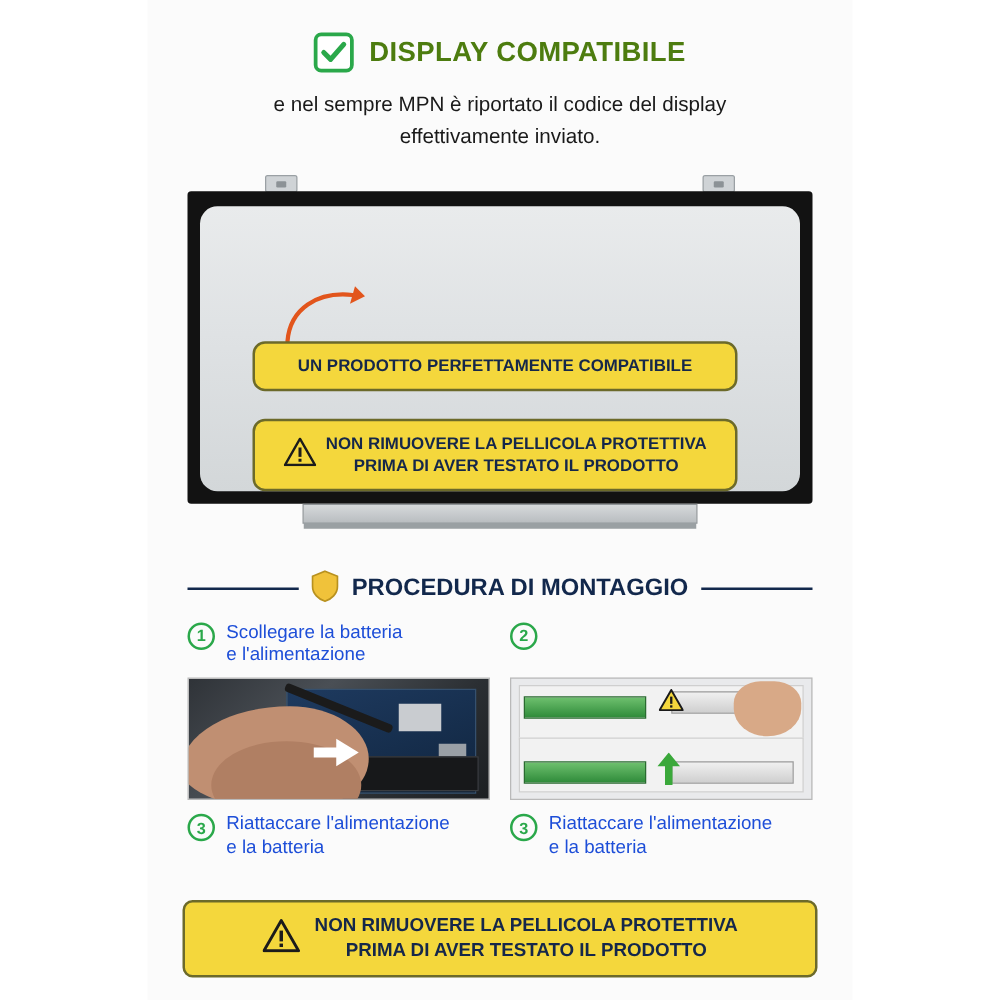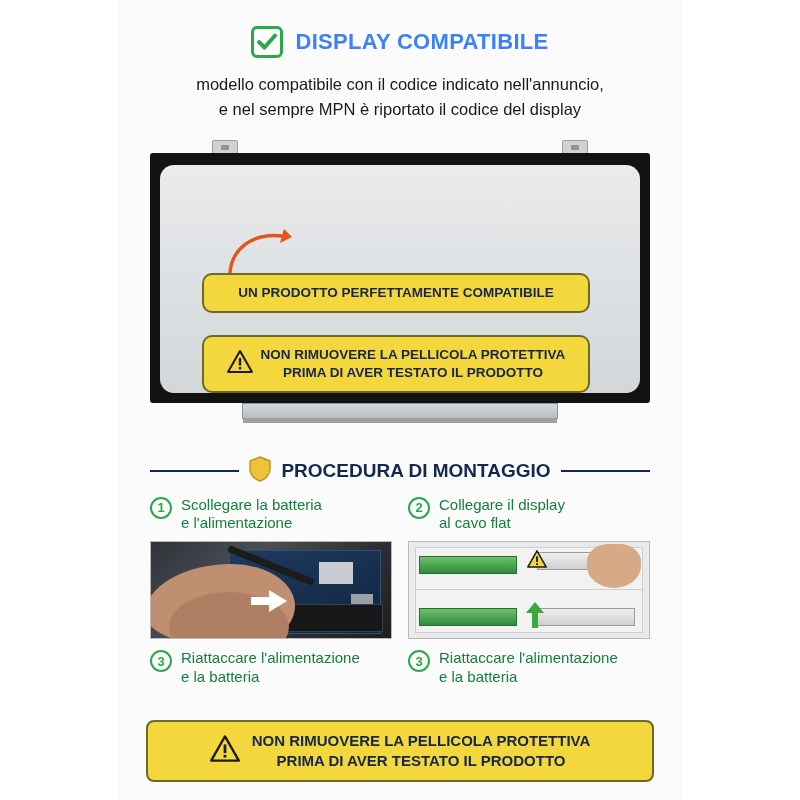--- a/index.html
+++ b/index.html
@@ -44,21 +44,21 @@
     border: 3px solid #2aa84a;
     border-radius: 6px;
     background: #ffffff;
     position: relative;
     box-sizing: border-box;
   }
   .check-badge svg { position: absolute; left: 2px; top: 2px; }
   .header-title {
     font-size: 22px;
     font-weight: bold;
-    color: #3b82f6;
+    color: #4d7c0f;
     letter-spacing: 0.3px;
   }
 
   .intro {
     margin: 14px auto 0 auto;
     width: 500px;
     text-align: center;
     font-size: 16.5px;
     line-height: 1.5;
     color: #1a1a1a;
@@ -207,21 +207,21 @@
     font-size: 13px;
     display: flex;
     align-items: center;
     justify-content: center;
     box-sizing: border-box;
     margin-top: 1px;
   }
   .step-text {
     font-size: 15px;
     line-height: 1.25;
-    color: #15803d;
+    color: #1d4ed8;
   }
 
   .photos {
     width: 500px;
     margin: 8px auto 0 auto;
     display: grid;
     grid-template-columns: 1fr 1fr;
     column-gap: 16px;
   }
   .photo {
@@ -333,22 +333,22 @@
     <div class="header">
       <div class="check-badge">
         <svg width="22" height="22" viewBox="0 0 22 22" aria-hidden="true">
           <path d="M3 11 L8.5 16.5 L19 4.5" stroke="#2aa84a" stroke-width="4" fill="none" stroke-linecap="round" stroke-linejoin="round"></path>
         </svg>
       </div>
       <div class="header-title">DISPLAY COMPATIBILE</div>
     </div>
 
     <div class="intro">
-      <div>modello compatibile con il codice indicato nell'annuncio,</div>
       <div>e nel sempre MPN è riportato il codice del display</div>
+      <div>effettivamente inviato.</div>
     </div>
 
     <div class="screen-wrap">
       <div class="tab tab-left"></div>
       <div class="tab tab-right"></div>
 
       <div class="bezel">
         <div class="inner-screen">
 
           <div class="arrow-curve">
@@ -395,24 +395,20 @@
     <div class="steps">
       <div class="step">
         <div class="step-num">1</div>
         <div class="step-text">
           <div>Scollegare la batteria</div>
           <div>e l'alimentazione</div>
         </div>
       </div>
       <div class="step">
         <div class="step-num">2</div>
-        <div class="step-text">
-          <div>Collegare il display</div>
-          <div>al cavo flat</div>
-        </div>
       </div>
     </div>
 
     <div class="photos">
       <div class="photo photo-a">
         <div class="pa-board"></div>
         <div class="pa-chip1"></div>
         <div class="pa-chip2"></div>
         <div class="pa-batt"></div>
         <div class="pa-hand"></div>

